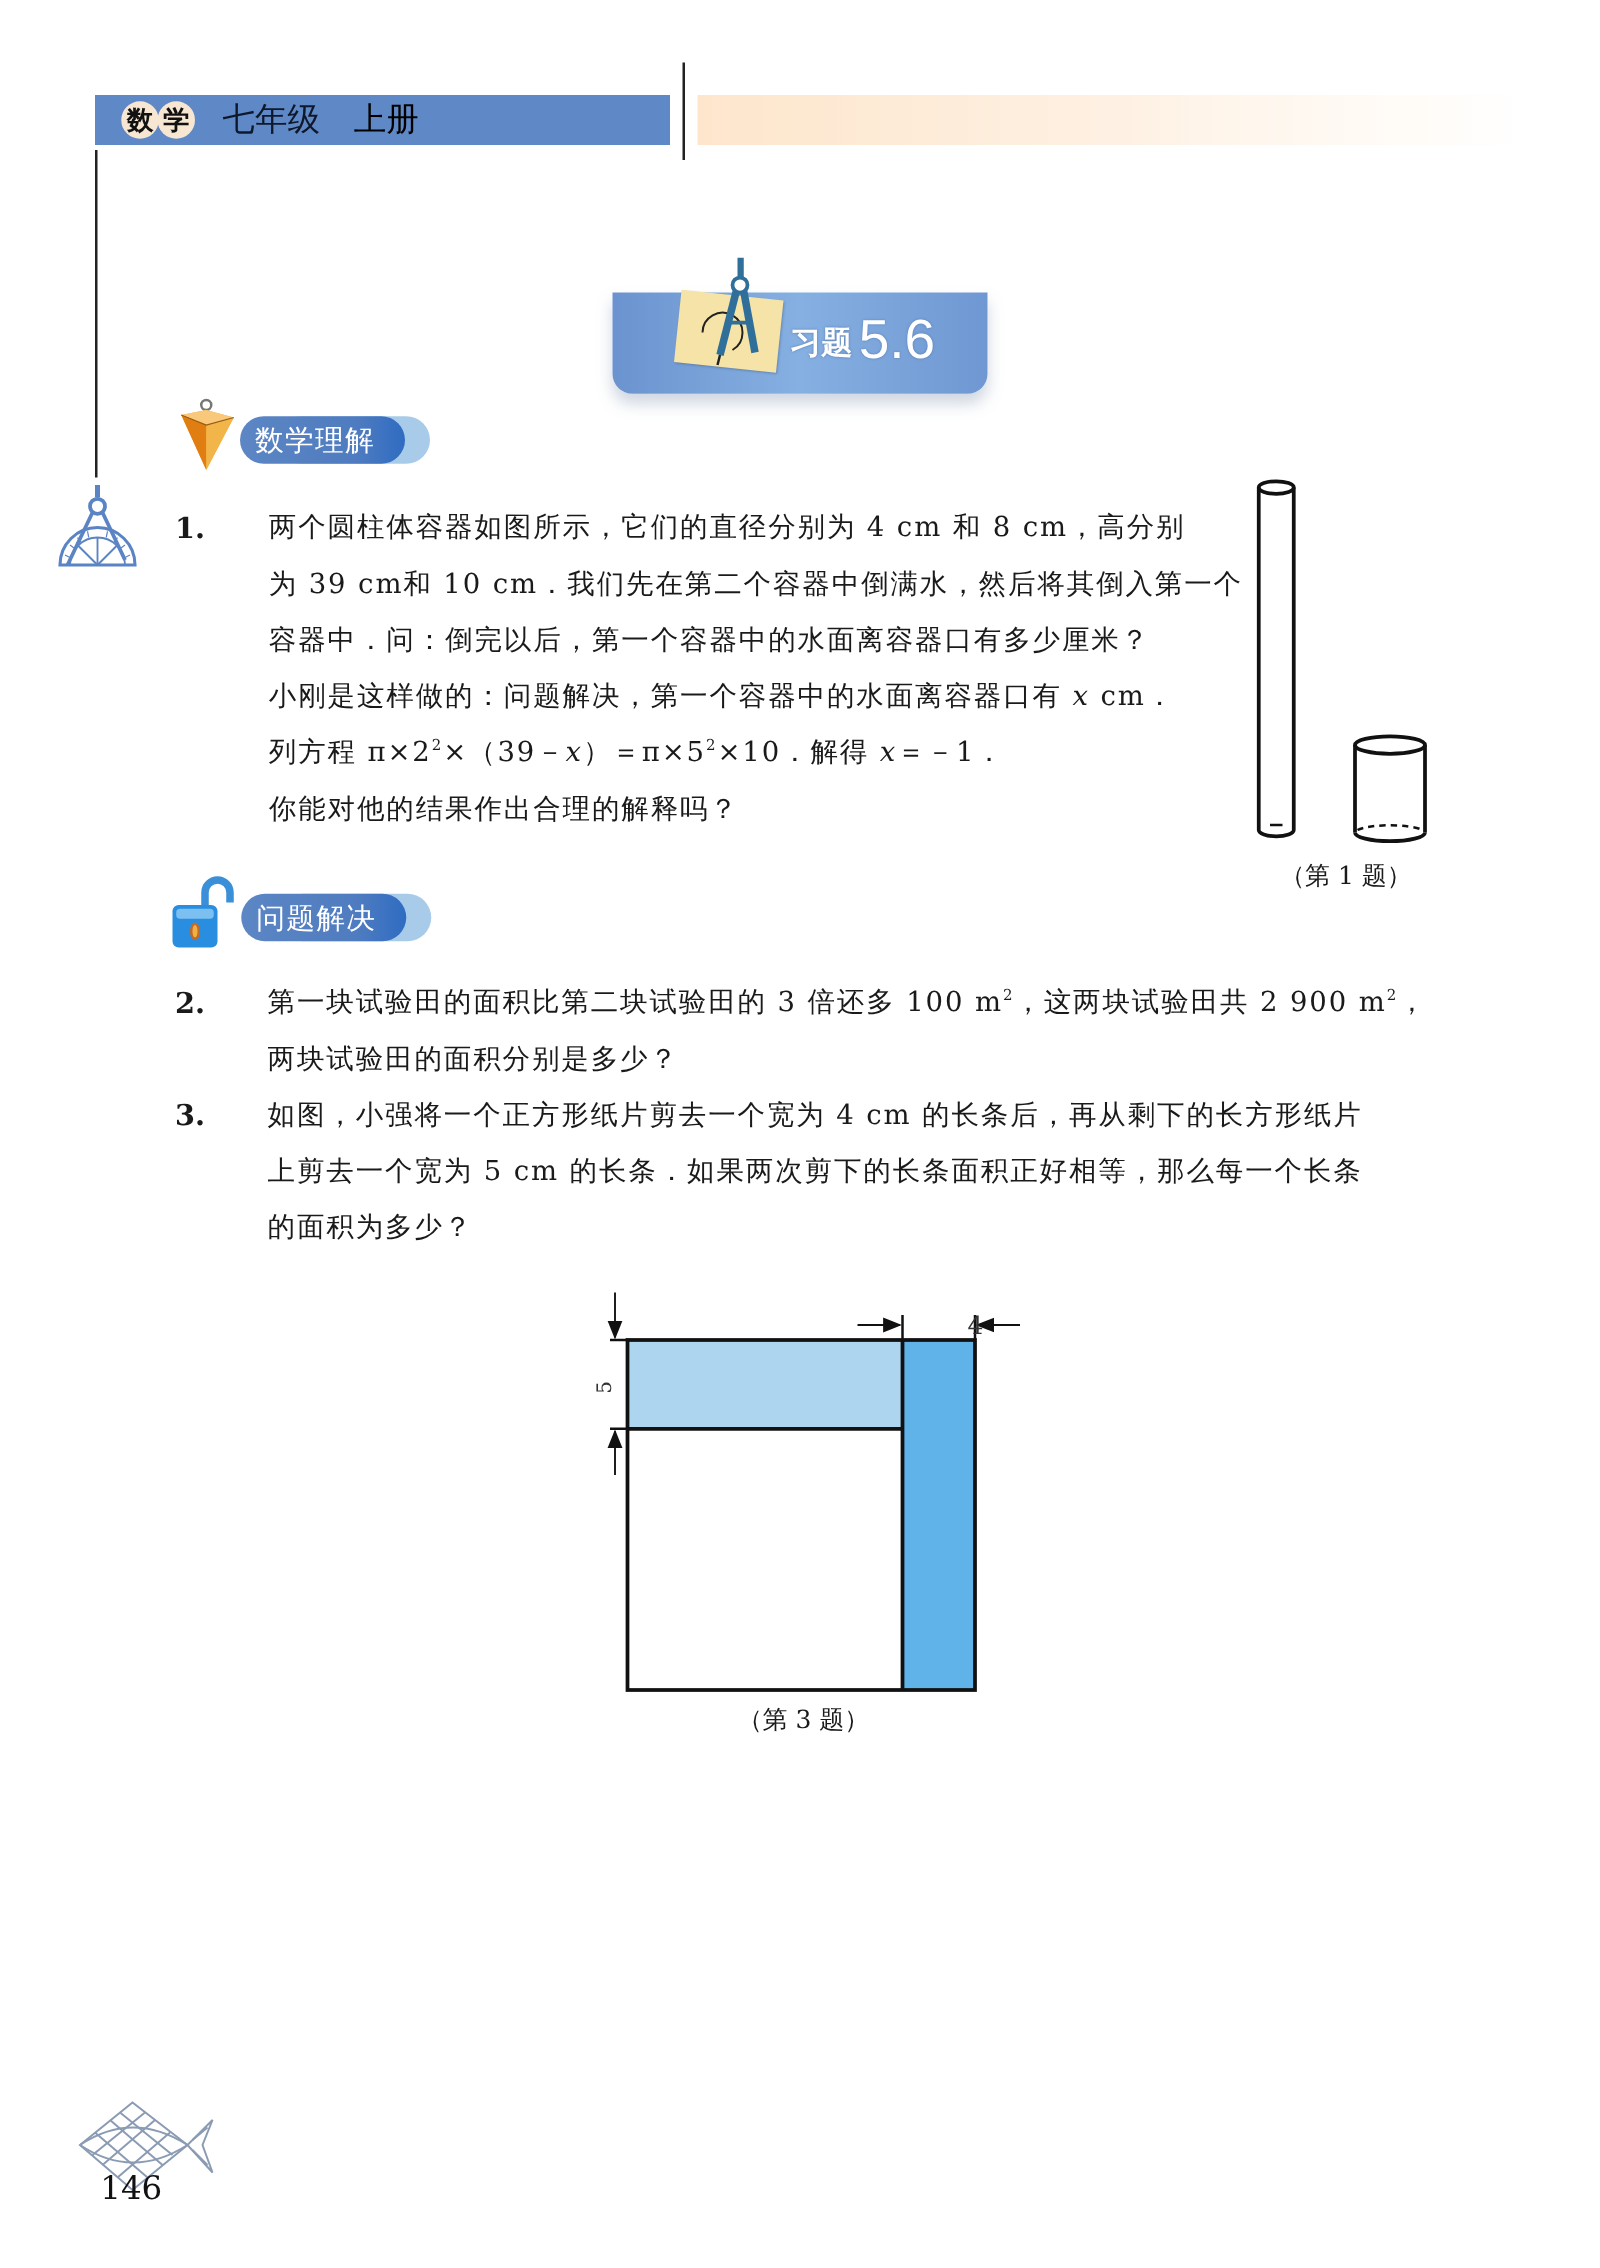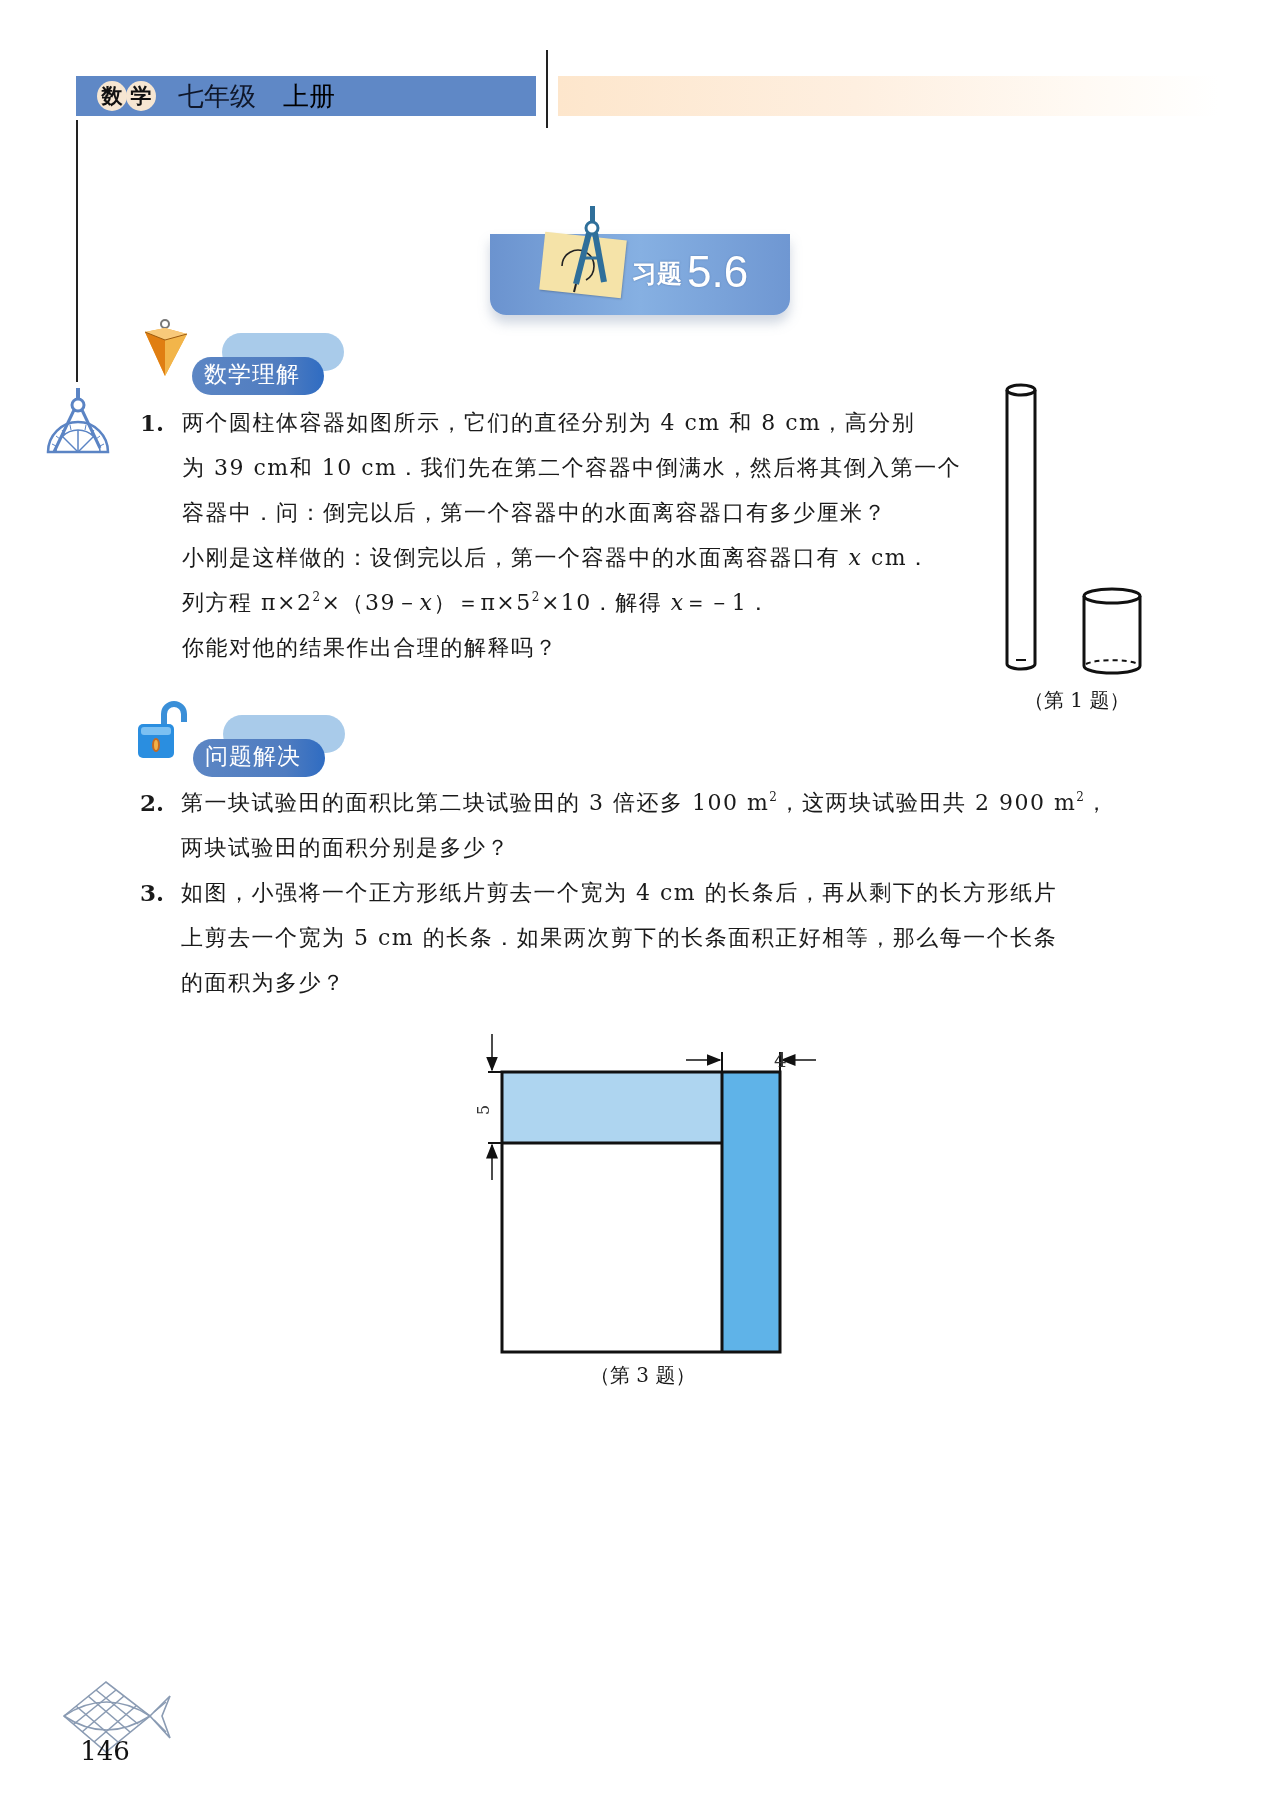--- a/index.html
+++ b/index.html
@@ -35,27 +35,27 @@
      text-shadow:0 0 2px rgba(40,70,120,0.5); }
   .badge-num { position:absolute; left:197px; top:10px; color:#fff; font-size:44px; line-height:56px;
      font-family:"Liberation Sans","DejaVu Sans",sans-serif; text-shadow:0 0 2px rgba(40,70,120,0.4); }
 
   
   .pill-wrap { position:absolute; height:38px; }
   .pill-back { position:absolute; left:30px; top:0; width:122px; height:38px; border-radius:19px;
      background:#a9cbea; }
   .pill { position:absolute; left:0; top:0; width:132px; height:38px; border-radius:19px;
      background:linear-gradient(to right,#5c86c4,#4f7cc0 70%,#2f6cc2);
-     color:#fff; font-family:Liberation Mono, monospace; font-size:23px;
-     line-height:38px; padding-left:12px; box-sizing:border-box; letter-spacing:1px;margin-top:24px; }
+     color:#fff; font-family:Liberation Sans, sans-serif; font-size:23px;
+     line-height:38px; padding-left:12px; box-sizing:border-box; letter-spacing:1px; }
 
   
   .prob { position:absolute; font-size:22px; line-height:45px; letter-spacing:1.5px; }
   .pnum { position:absolute; font-weight:bold; font-size:23px; line-height:45px; }
-  .line { white-space:nowrap; height:45px; }
+  .line { white-space:nowrap; height:45px;margin-left:33px; }
   sup { font-size:12px; vertical-align:9px; line-height:0; }
   .caption { position:absolute; font-size:20px; line-height:26px; white-space:nowrap; }
   .it { font-style:italic; }
 
   
   .arrow-label { position:absolute; font-size:20px; line-height:20px; color:#333; }
 
   .pageno { position:absolute; left:62px; top:1678px; width:110px; height:76px; }
   .pageno-text { position:absolute; left:72px; top:1702px; width:66px; text-align:center;
      font-size:26px; line-height:28px; color:#111;margin-top:35px; }
@@ -125,21 +125,21 @@
 <div class="pill-wrap" style="left:192px;top:333px;width:152px">
   <div class="pill-back"></div>
   <div class="pill">数学理解</div>
 </div>
 
 <div class="pnum" style="left:140px;top:400px">1.</div>
 <div class="prob" style="left:182px;top:400px;width:790px">
   <div class="line">两个圆柱体容器如图所示，它们的直径分别为 4 cm 和 8 cm，高分别</div>
   <div class="line">为 39 cm和 10 cm．我们先在第二个容器中倒满水，然后将其倒入第一个</div>
   <div class="line">容器中．问：倒完以后，第一个容器中的水面离容器口有多少厘米？</div>
-  <div class="line"><span>小刚是这样做的：设倒完以后，第一个容器中的水面离容器口有 </span><span class="it">x</span><span> cm．</span></div>
+  <div class="line"><span>小刚是这样做的：问题解决，第一个容器中的水面离容器口有 </span><span class="it">x</span><span> cm．</span></div>
   <div class="line"><span>列方程 π×2</span><sup>2</sup><span>×（39－</span><span class="it">x</span><span>）＝π×5</span><sup>2</sup><span>×10．解得 </span><span class="it">x</span><span>＝－1．</span></div>
   <div class="line">你能对他的结果作出合理的解释吗？</div>
 </div>
 
 <svg class="abs" style="left:1000px;top:380px" width="150" height="300" viewBox="0 0 150 300">
   <g fill="none" stroke="#111" stroke-width="3">
     <ellipse cx="21" cy="10" rx="14" ry="5"></ellipse>
     <line x1="7" y1="10" x2="7" y2="284"></line>
     <line x1="35" y1="10" x2="35" y2="284"></line>
     <path d="M7 284 A14 5 0 0 0 35 284"></path>

